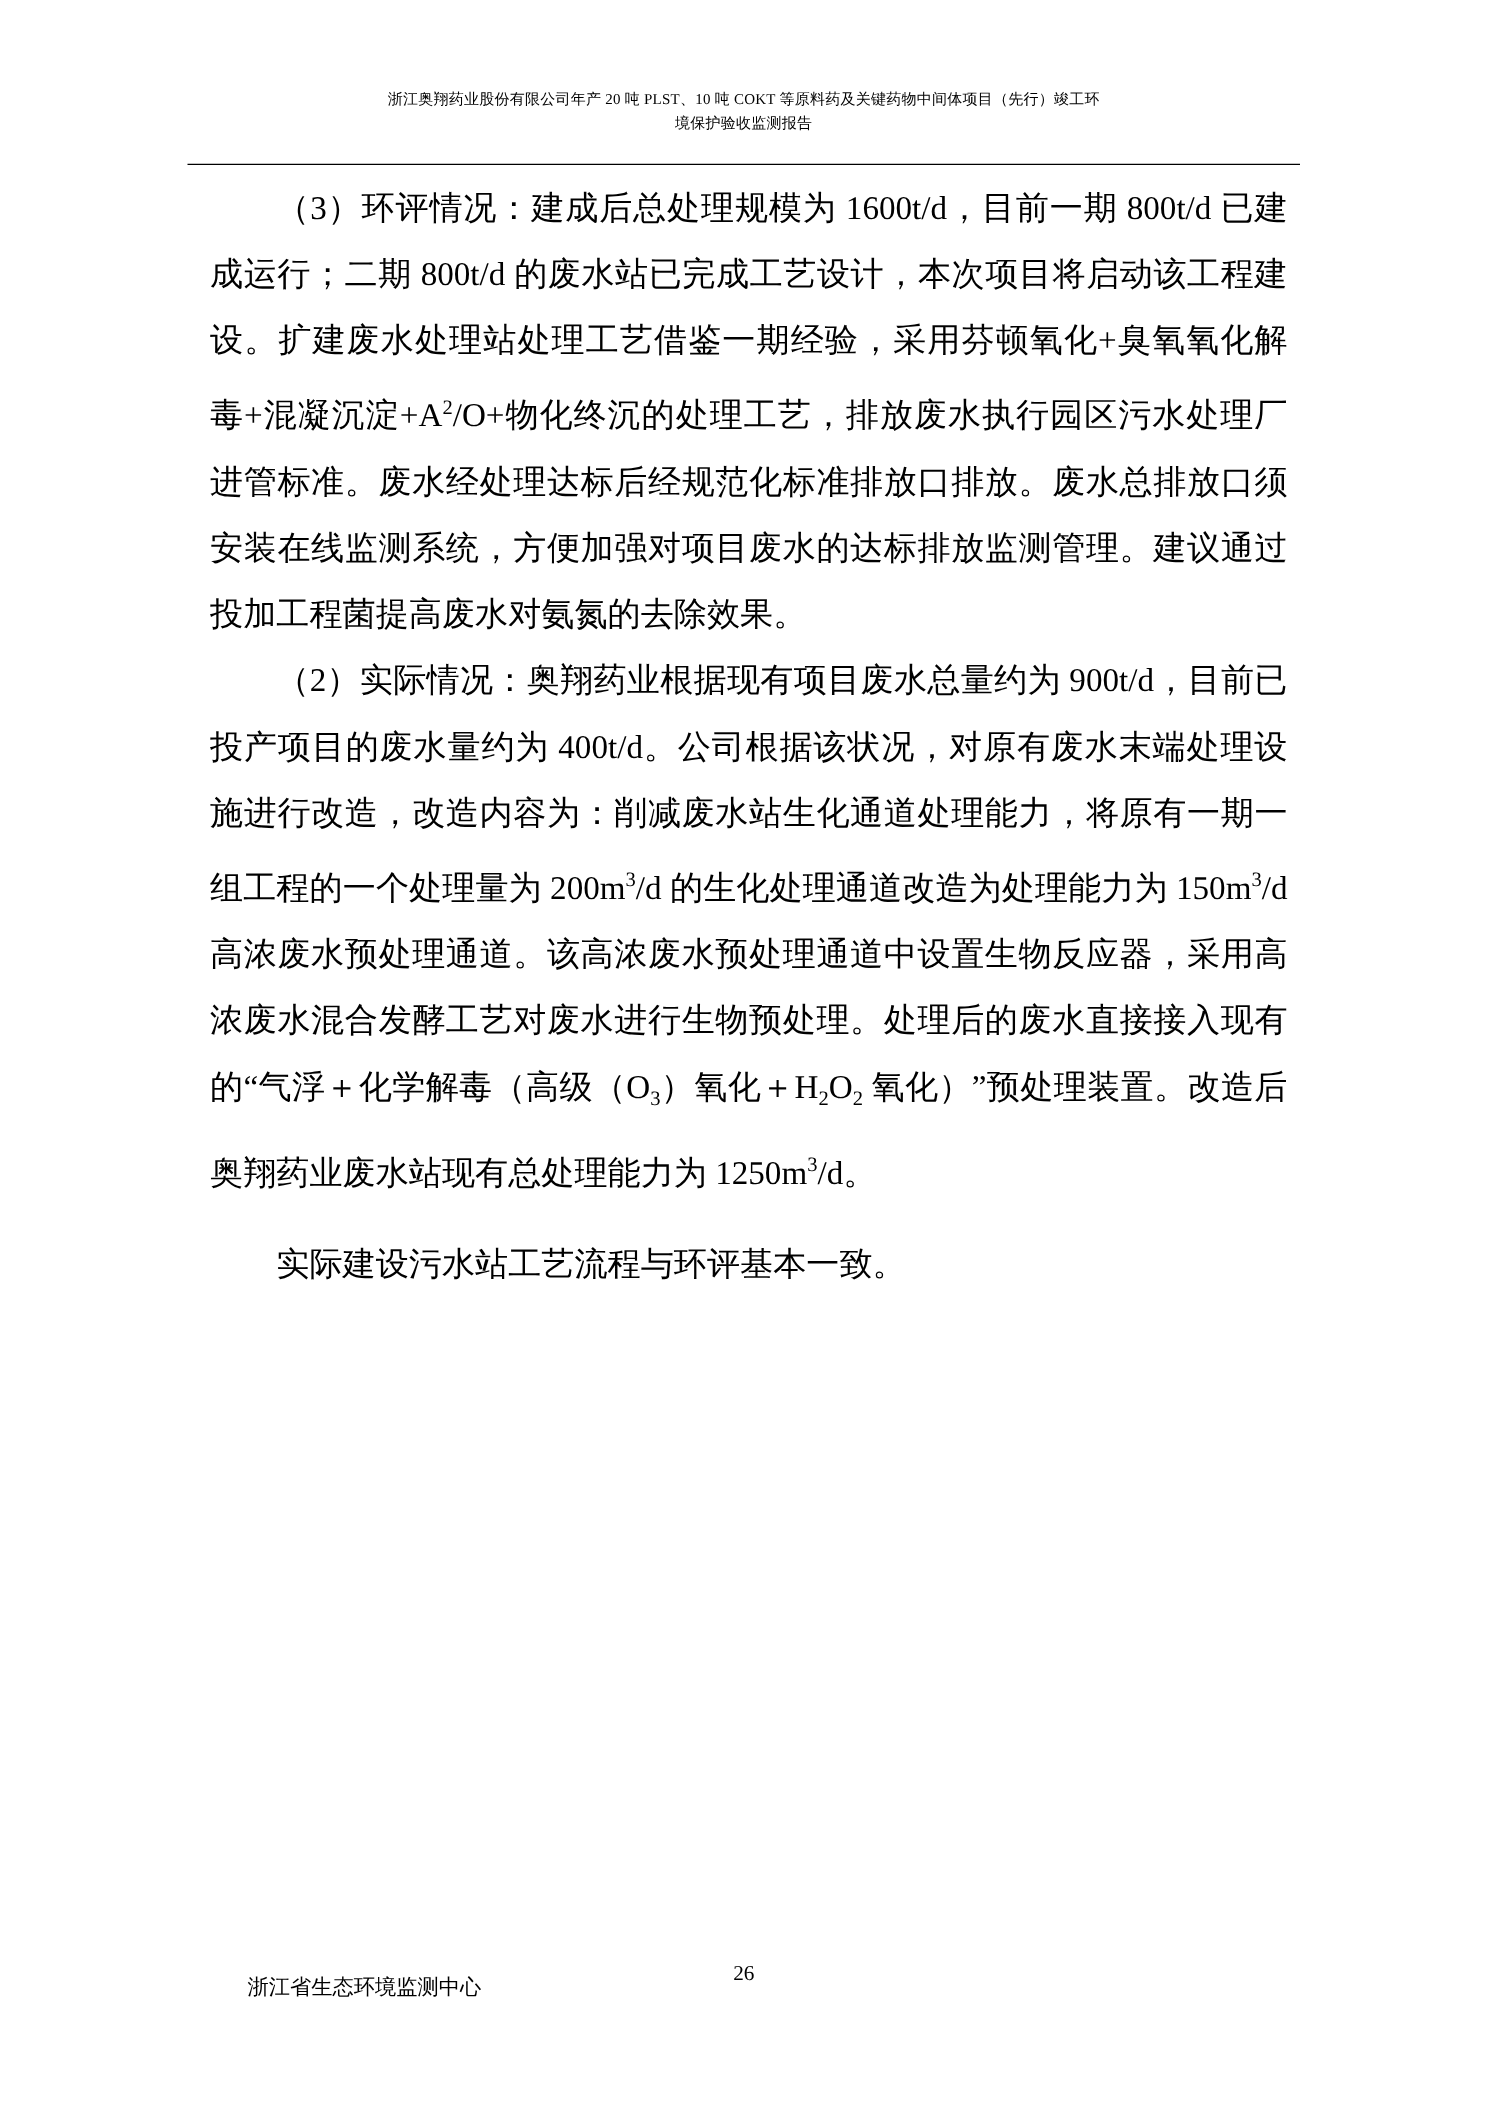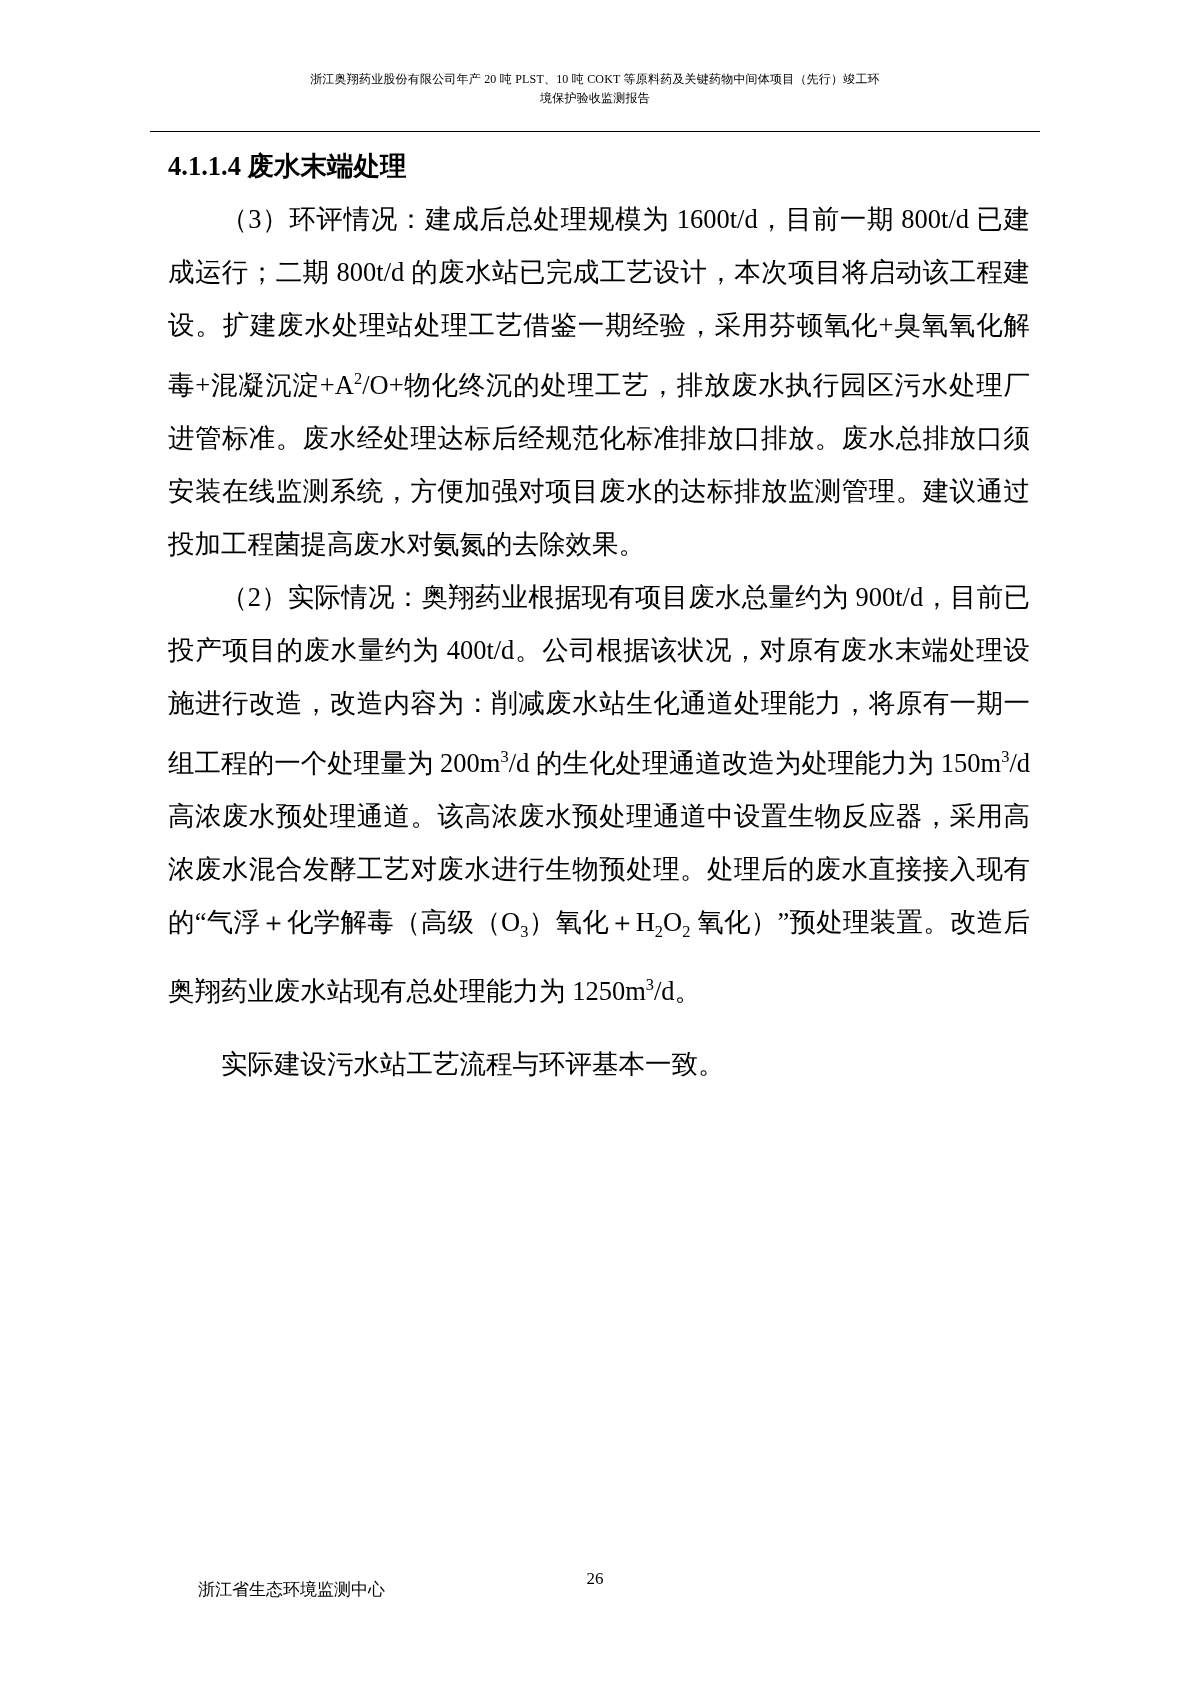--- a/index.html
+++ b/index.html
@@ -101,21 +101,20 @@
 
   <div class="header">
     <div>浙江奥翔药业股份有限公司年产 20 吨 PLST、10 吨 COKT 等原料药及关键药物中间体项目（先行）竣工环</div>
     <div>境保护验收监测报告</div>
   </div>
   <div class="header-rule"></div>
 
   <div class="content">
 
 
-    <p class="heading"><span class="num">4.1.1.4</span> <span>废水末端处理</span></p>
 
     <p class="para-indent"><span>（3）环评情况：</span>建成后总处理规模为 1600t/d，目前一期 800t/d 已建成运行；二期 800t/d 的废水站已完成工艺设计，本次项目将启动该工程建设。扩建废水处理站处理工艺借鉴一期经验，采用芬顿氧化+臭氧氧化解毒+混凝沉淀+A<sup>2</sup>/O+物化终沉的处理工艺，排放废水执行园区污水处理厂进管标准。废水经处理达标后经规范化标准排放口排放。废水总排放口须安装在线监测系统，方便加强对项目废水的达标排放监测管理。建议通过投加工程菌提高废水对氨氮的去除效果。</p>
 
     <p class="para-indent"><span>（2）实际情况：</span>奥翔药业根据现有项目废水总量约为 900t/d，目前已投产项目的废水量约为 400t/d。公司根据该状况，对原有废水末端处理设施进行改造，改造内容为：削减废水站生化通道处理能力，将原有一期一组工程的一个处理量为 200m<sup>3</sup>/d 的生化处理通道改造为处理能力为 150m<sup>3</sup>/d 高浓废水预处理通道。该高浓废水预处理通道中设置生物反应器，采用高浓废水混合发酵工艺对废水进行生物预处理。处理后的废水直接接入现有的“气浮＋化学解毒（高级（O<sub>3</sub>）氧化＋H<sub>2</sub>O<sub>2</sub> 氧化）”预处理装置。改造后奥翔药业废水站现有总处理能力为 1250m<sup>3</sup>/d。</p>
 
     <div class="gap-block"></div>
 
     <p class="para-indent">实际建设污水站工艺流程与环评基本一致。</p>
 
   </div>

